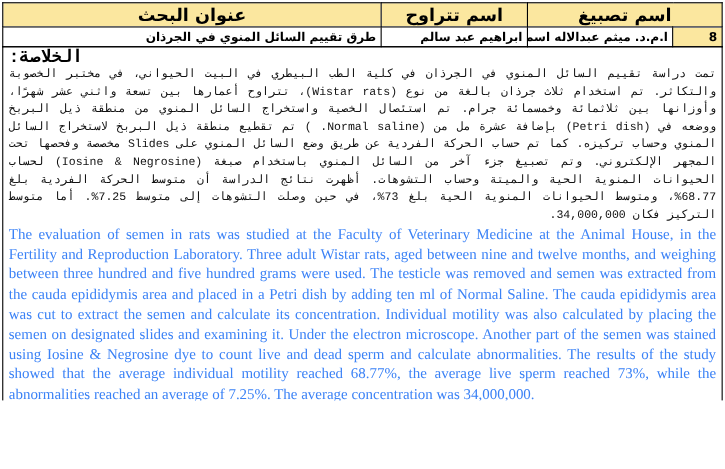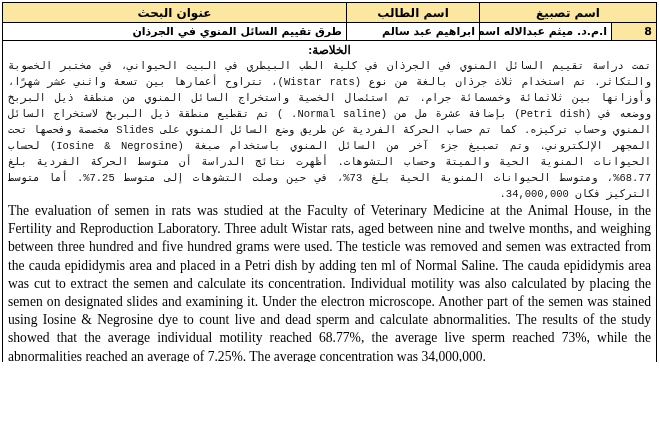--- a/index.html
+++ b/index.html
@@ -19,21 +19,21 @@
     direction:rtl;
   }
   table.info-table th, table.info-table td {
     border:1px solid #000;
     overflow:hidden;
     white-space:nowrap;
   }
   table.info-table th {
     background:var(--header-bg, #FBE79F);
     font-weight:bold;
-    font-size:12px;
+    font-size:16px;
     text-align:center;
     height:17px;
     padding:1px 2px;
   }
   table.info-table td {
     font-size:11px;
     font-weight:bold;
     height:15px;
     padding:1px 4px;
     text-align:right;
@@ -53,25 +53,25 @@
     border:1px solid #000;
     border-bottom:none;
     border-top:none;
     padding:2px 5px 0 5px;
     overflow:hidden;
   }
   
   .summary { border-top:1px solid #000; margin-top:-1px; }
   .h-ar {
     direction:rtl;
-    text-align:center;
+    text-align:left;
     font-weight:bold;
-    font-size:12px;
+    font-size:16px;
     line-height:15px;
-    font-family:Liberation Serif, serif;
+    font-family:Liberation Mono, monospace;
   }
   .p-ar {
     direction:rtl;
     text-align:justify;
     font-size:10.5px;
     line-height:16px;
     font-family:Liberation Mono, monospace;
     color:#111;
   }
   .h-en {
@@ -80,39 +80,39 @@
     font-weight:bold;
     font-size:14.5px;
     line-height:16px;
     text-align:left;
   }
   .p-en {
     font-family:"Liberation Serif", serif;
     font-size:13.6px;
     line-height:18.2px;
     text-align:justify;
-    color:#000000;
+    color:#3b82f6;
   }
 </style>
 </head>
 <body>
 
 <div class="page">
 
   <table class="info-table" dir="rtl">
     <colgroup>
       <col style="width:45px">
       <col style="width:132px">
       <col style="width:133px">
       <col>
     </colgroup>
     <tbody>
       <tr>
         <th colspan="2">اسم تصبيغ</th>
-        <th>اسم الطالب</th>
+        <th>اسم تتراوح</th>
         <th>عنوان البحث</th>
       </tr>
       <tr>
         <td class="cell-number">8</td>
         <td class="cell-supervisor">ا.م.د. ميثم عبدالاله اسماعيل</td>
         <td class="cell-student">ابراهيم عبد سالم</td>
         <td class="cell-title">طرق تقييم السائل المنوي في الجرذان</td>
       </tr>
     </tbody>
   </table>

